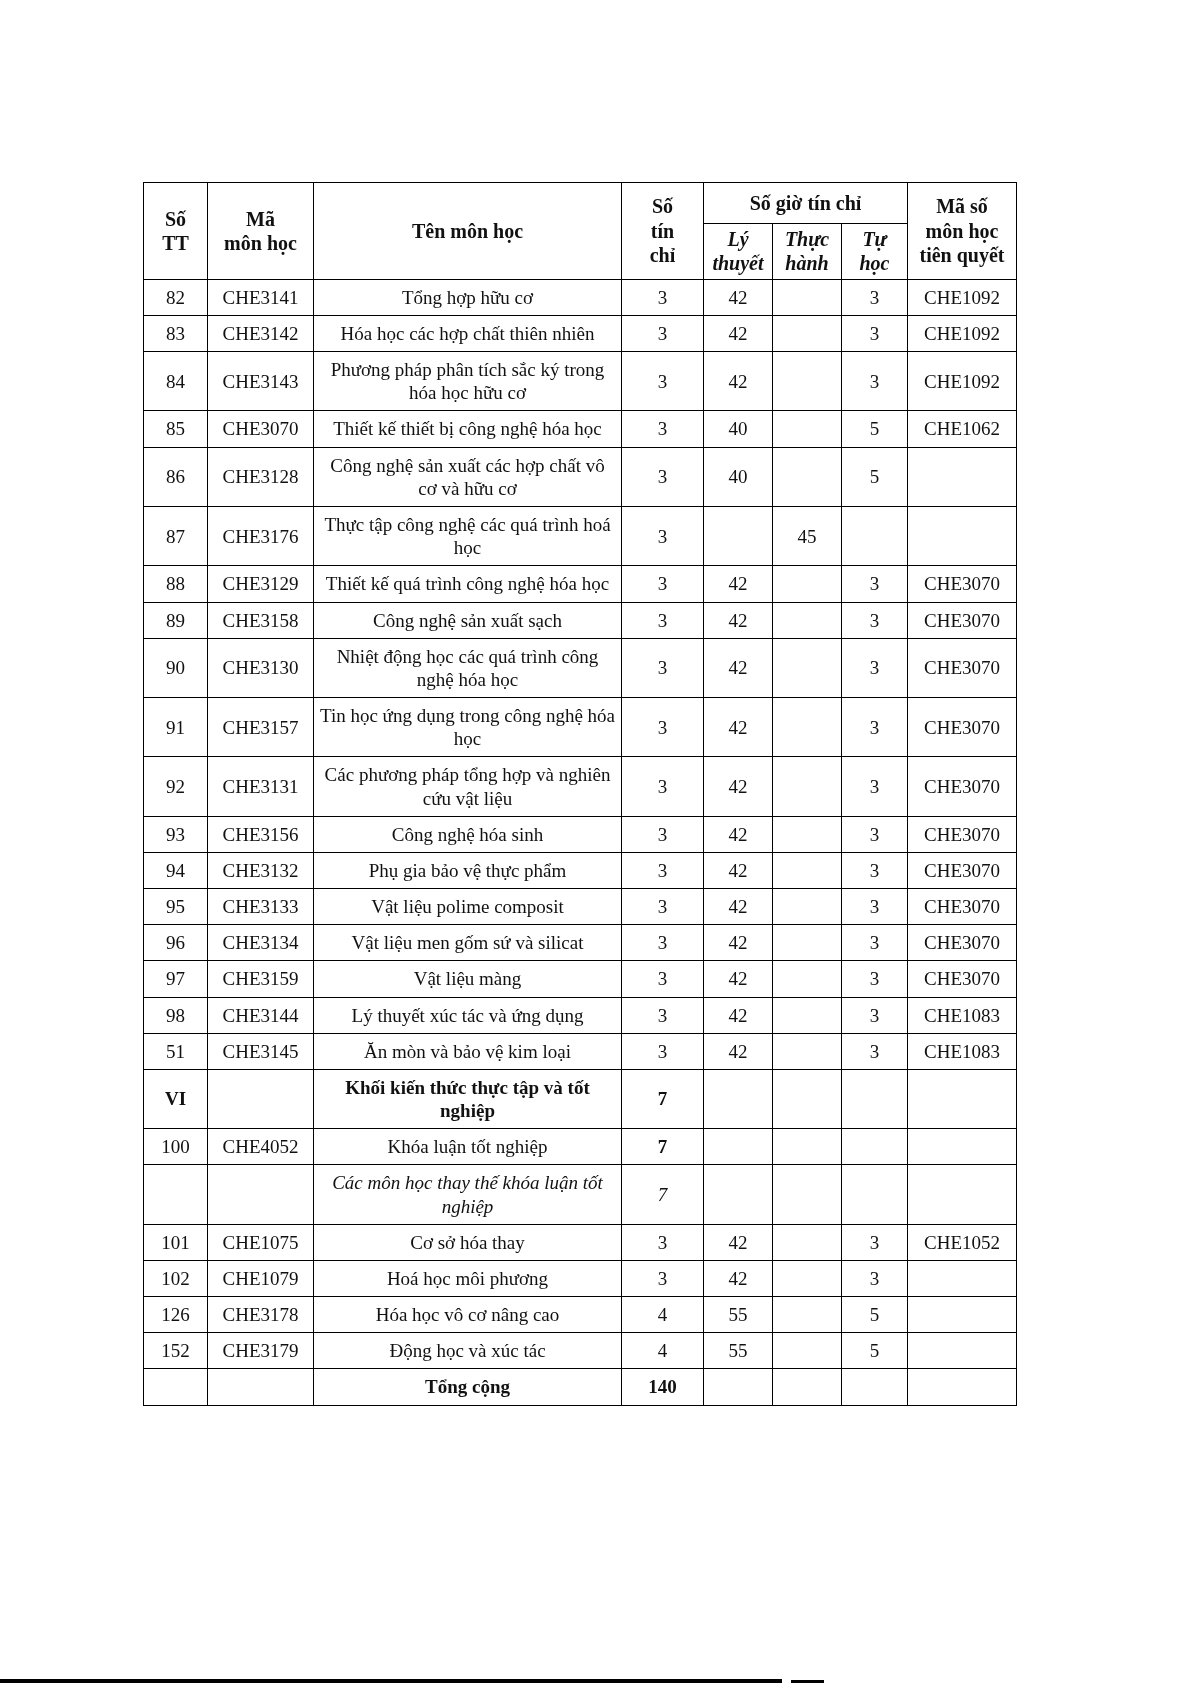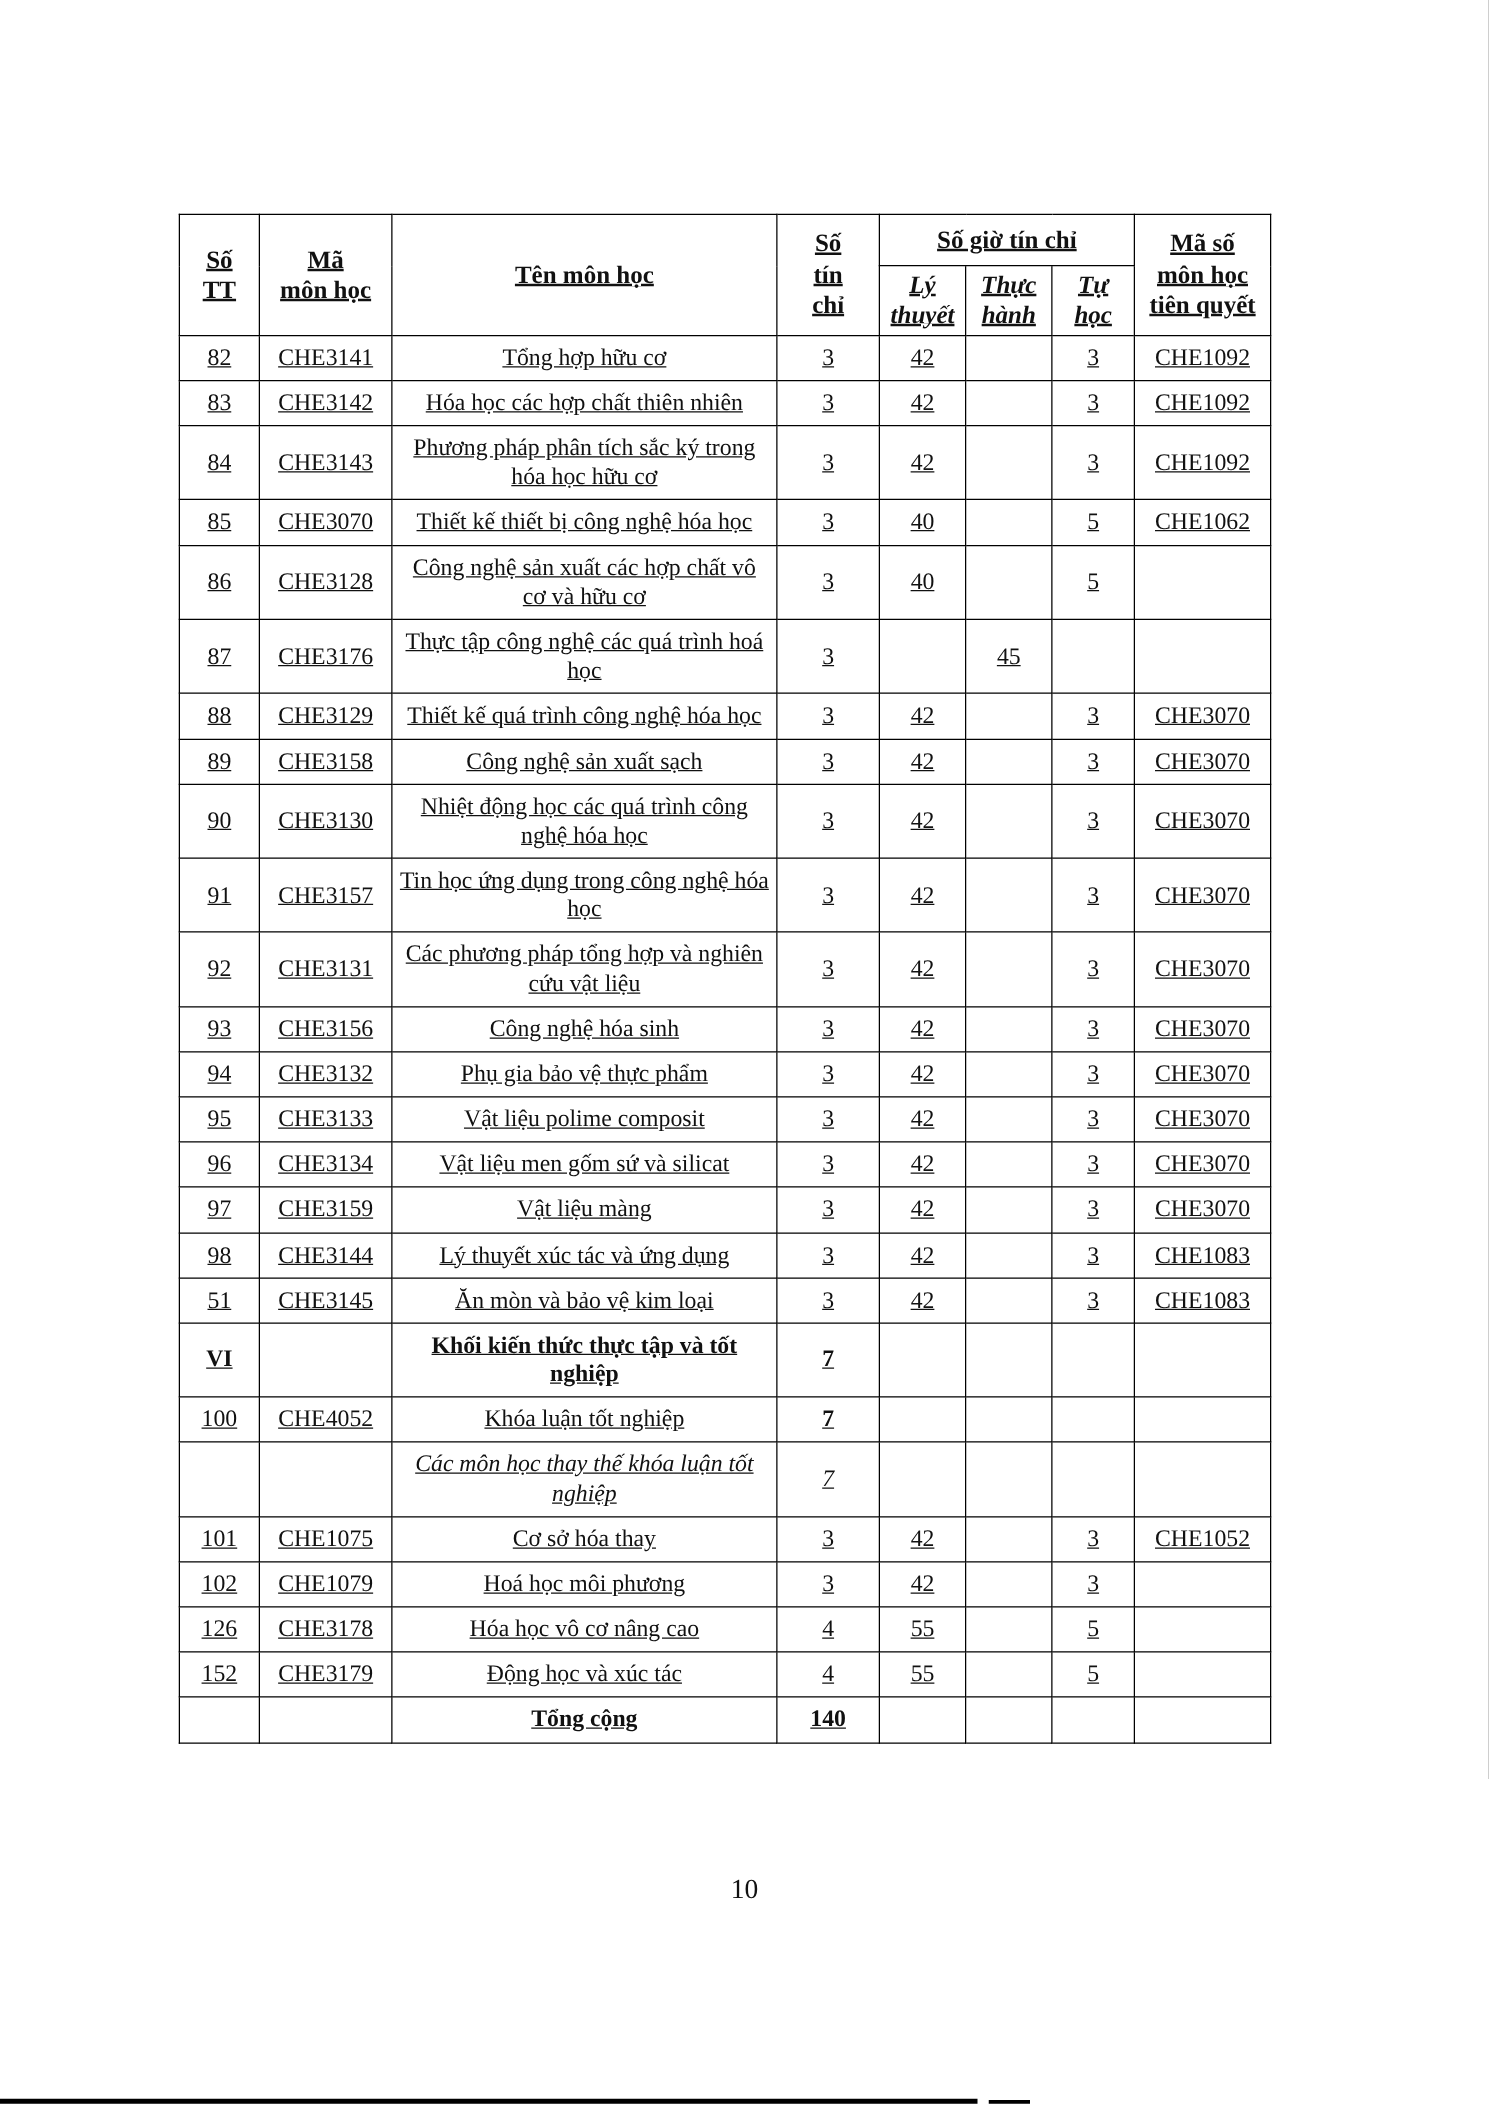--- a/index.html
+++ b/index.html
@@ -7,25 +7,24 @@
     position:relative;
     width:1191px;height:1685px;
     background:#ffffff;
     margin:0 auto;
     font-family:"Liberation Serif","DejaVu Serif",serif;
     color:#111;
     overflow:hidden;
   }
   table.course{
     position:absolute;
-    left:143px;top:171px;
+    left:143px;top:182px;
     width:873px;
     border-collapse:collapse;
     table-layout:fixed;
-    text-decoration:underline;
   }
   table.course th,table.course td{
     border:1.5px solid #000;
     font-size:19px;
     line-height:1.22;
     vertical-align:middle;
     padding:6px 5px;
     overflow:hidden;
   }
   table.course th{
@@ -363,18 +362,17 @@
           <td class="c-name f-bold">Tổng cộng</td>
           <td class="c-center f-bold">140</td>
           <td class="c-center"></td>
           <td class="c-center"></td>
           <td class="c-center"></td>
           <td class="c-center"></td>
         </tr>
       </tbody>
   </table>
 
-  <div class="page-number">10</div>
 
   <div class="bottom-rule"></div>
   <div class="bottom-rule-dash"></div>
 
 </div>
 
 </body></html>

